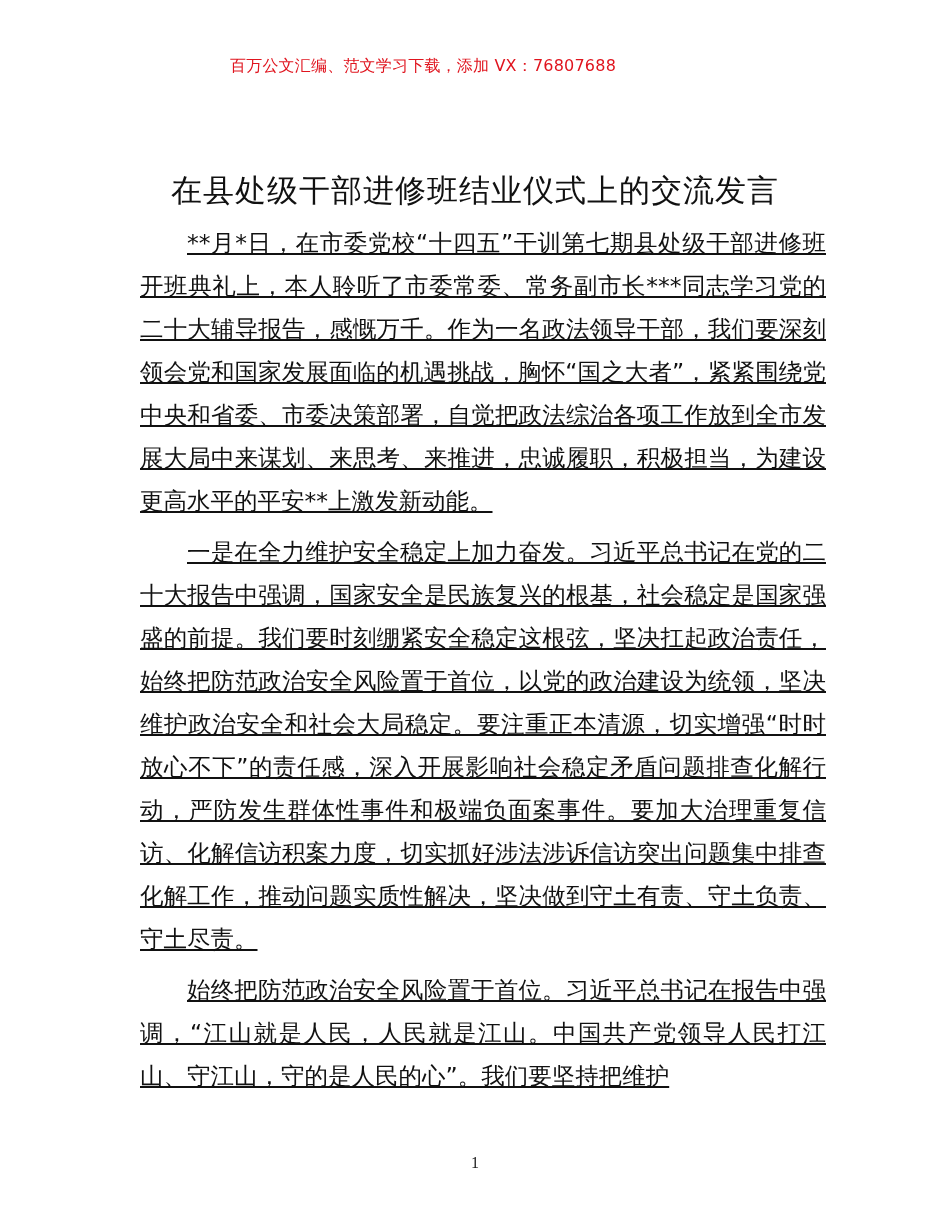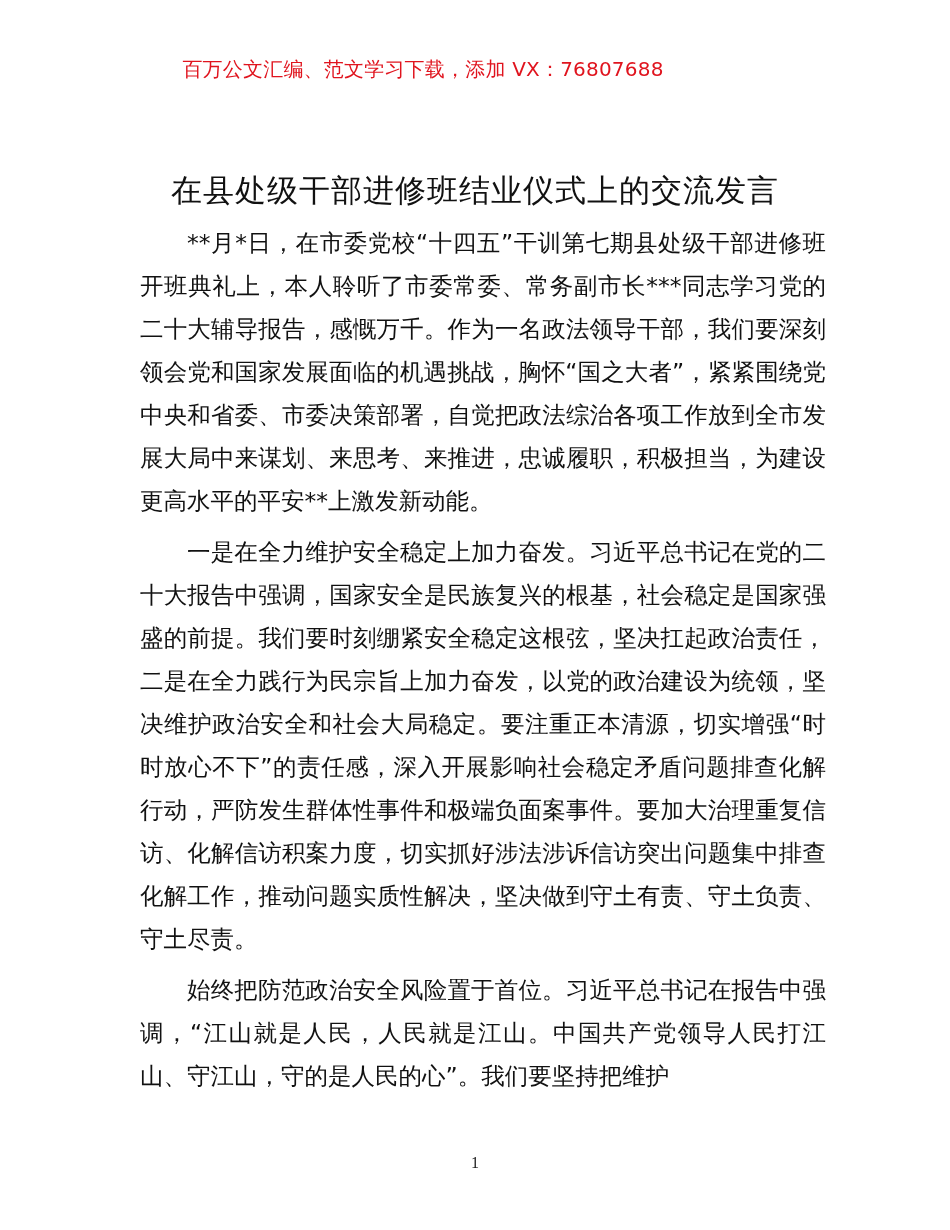--- a/index.html
+++ b/index.html
@@ -1,33 +1,33 @@
 <!DOCTYPE html>
 <html><head>
 <meta charset="utf-8">
 <style>
   html, body { margin: 0; padding: 0; background: #ffffff; }
   body { width: 950px; height: 1230px; position: relative; overflow: hidden;
          font-family: "DejaVu Sans", "Liberation Sans", sans-serif; color: #111; }
   .header { position: absolute; top: 56px; left: 0; width: 846px; text-align: center;
-            font-size: 20px; color: #e0141e; letter-spacing: 0.2px; }
+            font-size: 16px; color: #e0141e; letter-spacing: 0.2px; }
   .title { position: absolute; top: 170px; left: 0; width: 950px; text-align: center;
            font-size: 31px; color: #111; letter-spacing: 1px; }
   .body { position: absolute; top: 222px; left: 140px; width: 686px; font-size: 23.5px;
-          line-height: 43px; text-align: justify; }
+          line-height: 43px; text-align: justify; text-decoration: underline; }
   .para { margin: 0 0 8px 0; text-indent: 2em; }
   .pageno { position: absolute; top: 1154px; left: 0; width: 950px; text-align: center;
             font-family: "Liberation Serif", serif; font-size: 16px; color: #222; }
 </style>
 </head>
 <body>
 
 <div class="header">百万公文汇编、范文学习下载，添加 VX：76807688</div>
 
 <div class="title">在县处级干部进修班结业仪式上的交流发言</div>
 
 <div class="body">
   <p class="para">**月*日，在市委党校“十四五”干训第七期县处级干部进修班开班典礼上，本人聆听了市委常委、常务副市长***同志学习党的二十大辅导报告，感慨万千。作为一名政法领导干部，我们要深刻领会党和国家发展面临的机遇挑战，胸怀“国之大者”，紧紧围绕党中央和省委、市委决策部署，自觉把政法综治各项工作放到全市发展大局中来谋划、来思考、来推进，忠诚履职，积极担当，为建设更高水平的平安**上激发新动能。</p>
-  <p class="para">一是在全力维护安全稳定上加力奋发。习近平总书记在党的二十大报告中强调，国家安全是民族复兴的根基，社会稳定是国家强盛的前提。我们要时刻绷紧安全稳定这根弦，坚决扛起政治责任，二是在全力践行为民宗旨上加力奋发，以党的政治建设为统领，坚决维护政治安全和社会大局稳定。要注重正本清源，切实增强“时时放心不下”的责任感，深入开展影响社会稳定矛盾问题排查化解行动，严防发生群体性事件和极端负面案事件。要加大治理重复信访、化解信访积案力度，切实抓好涉法涉诉信访突出问题集中排查化解工作，推动问题实质性解决，坚决做到守土有责、守土负责、守土尽责。</p>
+  <p class="para">一是在全力维护安全稳定上加力奋发。习近平总书记在党的二十大报告中强调，国家安全是民族复兴的根基，社会稳定是国家强盛的前提。我们要时刻绷紧安全稳定这根弦，坚决扛起政治责任，始终把防范政治安全风险置于首位，以党的政治建设为统领，坚决维护政治安全和社会大局稳定。要注重正本清源，切实增强“时时放心不下”的责任感，深入开展影响社会稳定矛盾问题排查化解行动，严防发生群体性事件和极端负面案事件。要加大治理重复信访、化解信访积案力度，切实抓好涉法涉诉信访突出问题集中排查化解工作，推动问题实质性解决，坚决做到守土有责、守土负责、守土尽责。</p>
   <p class="para">始终把防范政治安全风险置于首位。习近平总书记在报告中强调，“江山就是人民，人民就是江山。中国共产党领导人民打江山、守江山，守的是人民的心”。我们要坚持把维护</p>
 </div>
 
 <div class="pageno">1</div>
 
 </body></html>

